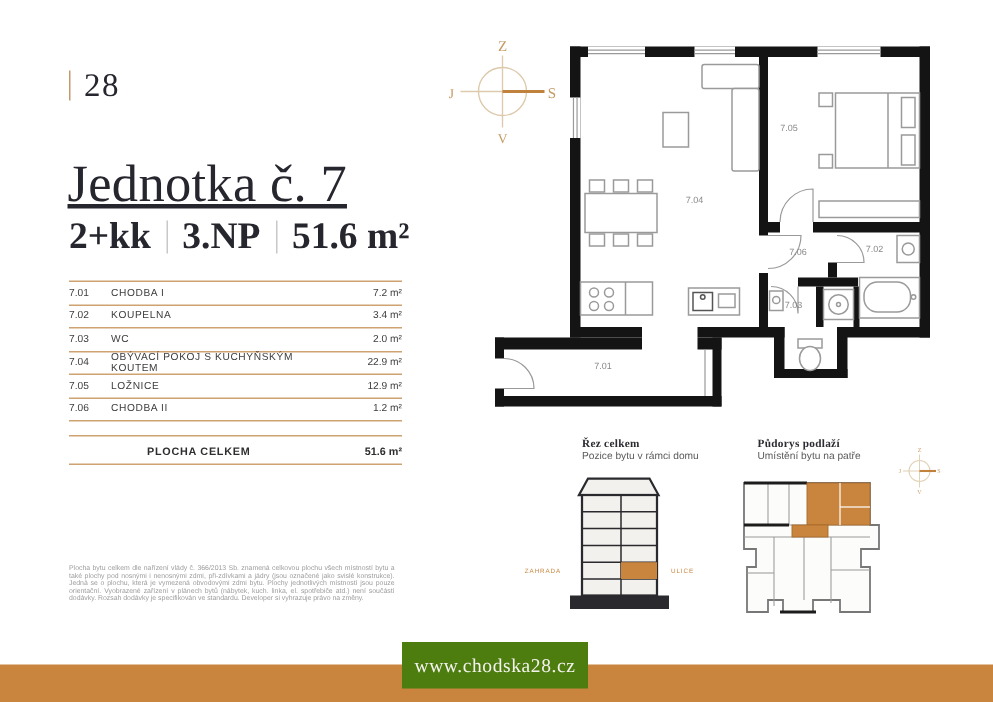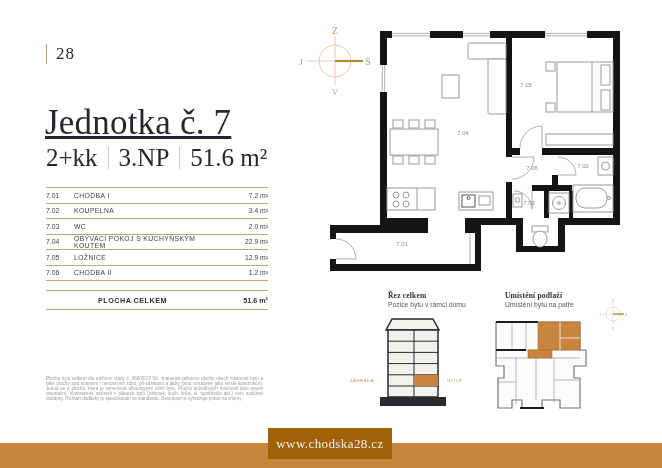--- a/index.html
+++ b/index.html
@@ -5,26 +5,26 @@
   html,body{margin:0;padding:0;background:#fff;}
   #page{position:relative;width:662px;height:468px;background:#ffffff;overflow:hidden;
         font-family:"Liberation Sans",sans-serif;}
   .abs{position:absolute;}
   .serif{font-family:"Liberation Serif","DejaVu Serif",serif;}
 
   
   .logo{left:46px;top:44px;display:flex;align-items:center;gap:9px;}
   .logo .lname{font-size:17px;letter-spacing:4px;color:#26262e;}
   .logo .lsep{width:1px;height:20px;background:#c49a6c;}
-  .logo .lnum{font-size:17px;letter-spacing:1px;color:#26262e;}
+  .logo .lnum{font-size:22px;letter-spacing:1px;color:#26262e;}
 
   
   .title{left:45px;top:103px;font-size:35px;color:#26262e;letter-spacing:0.2px;text-decoration:underline;}
   .subtitle{left:46px;top:144px;display:flex;align-items:center;gap:10px;
-            font-size:25px;color:#26262e;}
+            font-size:25px;color:#26262e;font-weight:bold;}
   .subtitle .ssep{width:1px;height:22px;background:#c8c8c8;}
 
   
   .room-table{left:46px;top:187px;width:222px;font-size:6.8px;color:#3e3e3e;}
   .trow{display:flex;align-items:center;height:14.5px;border-top:1px solid #cfa272;}
   .trow:last-child{border-bottom:1px solid #cfa272;}
   .code{width:28px;}
   .rname{flex:1;letter-spacing:0.4px;}
   .rarea{width:48px;text-align:right;font-weight:500;}
 
@@ -41,21 +41,21 @@
   
   .dg-head{font-size:7.5px;color:#2b2b31;font-weight:bold;letter-spacing:0.2px;}
   .dg-sub{font-size:6.8px;color:#5a5a5a;}
   .h-section-t{left:388px;top:291px;}
   .h-section-s{left:388px;top:301px;}
   .h-floor-t{left:505px;top:291px;}
   .h-floor-s{left:505px;top:301px;}
 
   
   .footer-bar{left:0;top:443px;width:662px;height:25px;background:#c9853e;}
-  .site-box{left:268px;top:428px;width:124px;height:31px;background:#a16207;
+  .site-box{left:268px;top:428px;width:124px;height:31px;background:#4d7c0f;
             display:flex;align-items:center;justify-content:center;}
   .site-box span{color:#f4f2ee;font-size:13px;letter-spacing:0.4px;}
 
   svg text{font-family:"Liberation Sans",sans-serif;}
   svg text.ser{font-family:"Liberation Serif","DejaVu Serif",serif;}
 </style>
 </head>
 <body>
 
 <div id="page">
@@ -224,21 +224,21 @@
       <text x="253" y="151">7.02</text>
       <text x="199" y="188">7.03</text>
       <text x="133" y="118">7.04</text>
       <text x="196" y="70">7.05</text>
       <text x="202" y="153">7.06</text>
     </g>
   </svg>
 
   <div class="abs dg-head h-section-t serif">Řez celkem</div>
   <div class="abs dg-sub h-section-s">Pozice bytu v rámci domu</div>
-  <div class="abs dg-head h-floor-t serif">Umístění podlaží</div>
+  <div class="abs dg-head h-floor-t serif">Půdorys podlaží</div>
   <div class="abs dg-sub h-floor-s">Umístění bytu na patře</div>
 
   <svg class="abs" style="left:340px;top:316px;" width="130" height="96" viewBox="0 0 130 96">
     <rect x="40" y="81" width="66" height="9" fill="#2a2a2e"></rect>
     <path d="M46,14 L52,3 H93 L99,14 Z" fill="#f2f1ed" stroke="#2a2a2e" stroke-width="1.5"></path>
     <rect x="48" y="14" width="50" height="67" fill="#f2f1ed" stroke="#2a2a2e" stroke-width="1.5"></rect>
     <g stroke="#2a2a2e" stroke-width="1">
       <line x1="48" y1="25.2" x2="98" y2="25.2"></line>
       <line x1="48" y1="36.4" x2="98" y2="36.4"></line>
       <line x1="48" y1="47.6" x2="98" y2="47.6"></line>

